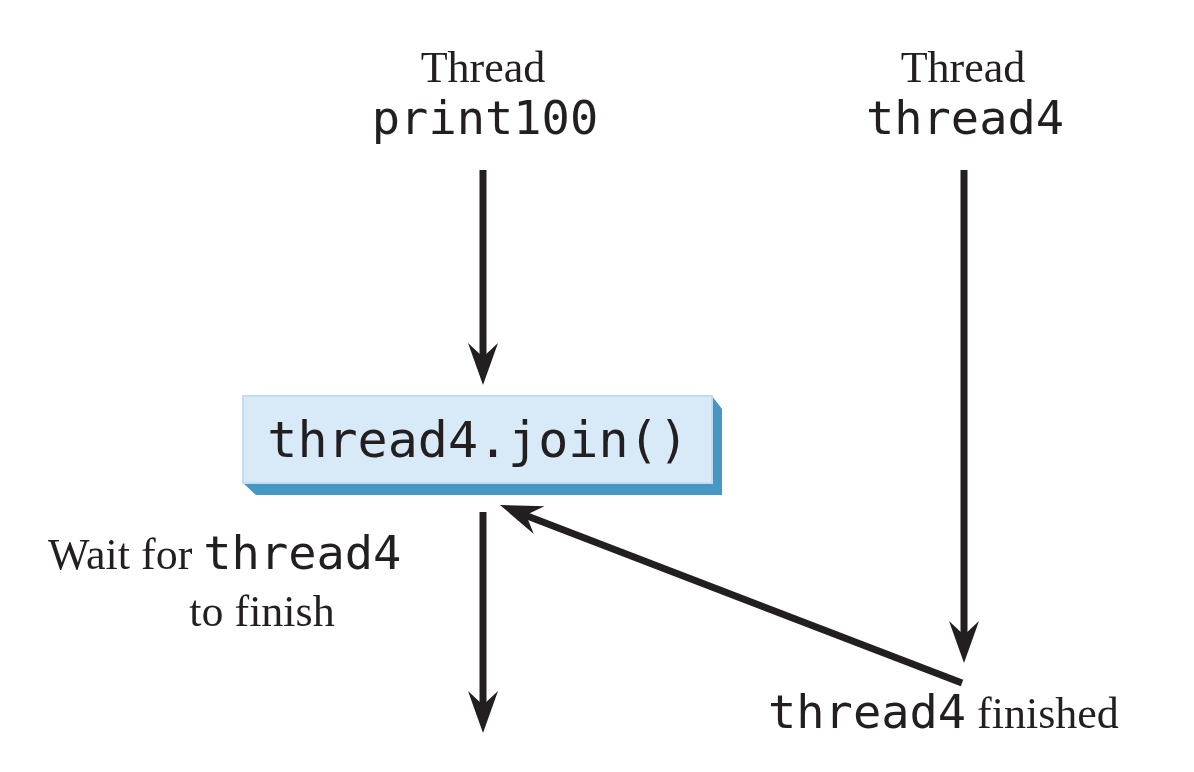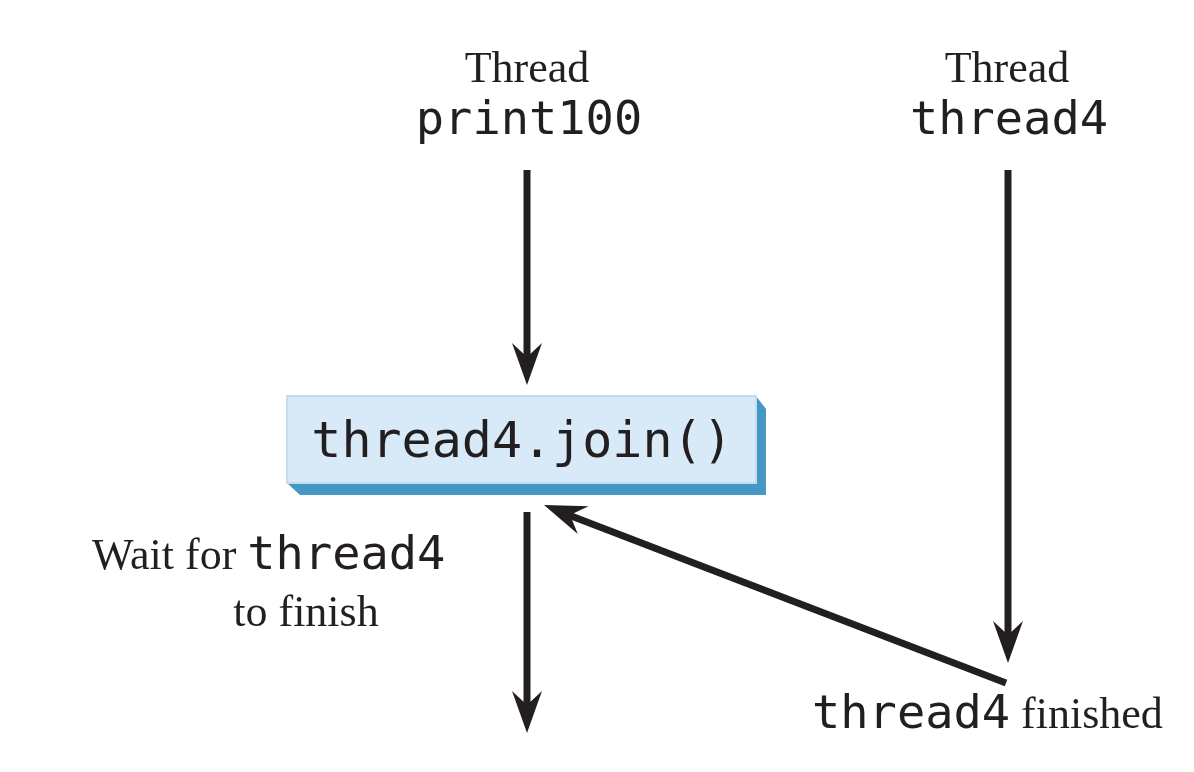--- a/index.html
+++ b/index.html
@@ -8,21 +8,20 @@
     background: #ffffff;
     width: 1194px;
     height: 772px;
     overflow: hidden;
     font-family: "Liberation Serif", "DejaVu Serif", serif;
   }
   .stage {
     position: relative;
     width: 1060px;
     height: 772px;
-    padding-left: 44px;
   }
   svg { display: block; }
   .serif {
     font-family: "Liberation Serif", "DejaVu Serif", serif;
     font-size: 44px;
   }
   .mono {
     font-family: "DejaVu Sans Mono", "Liberation Mono", monospace;
     font-size: 47px;
   }

